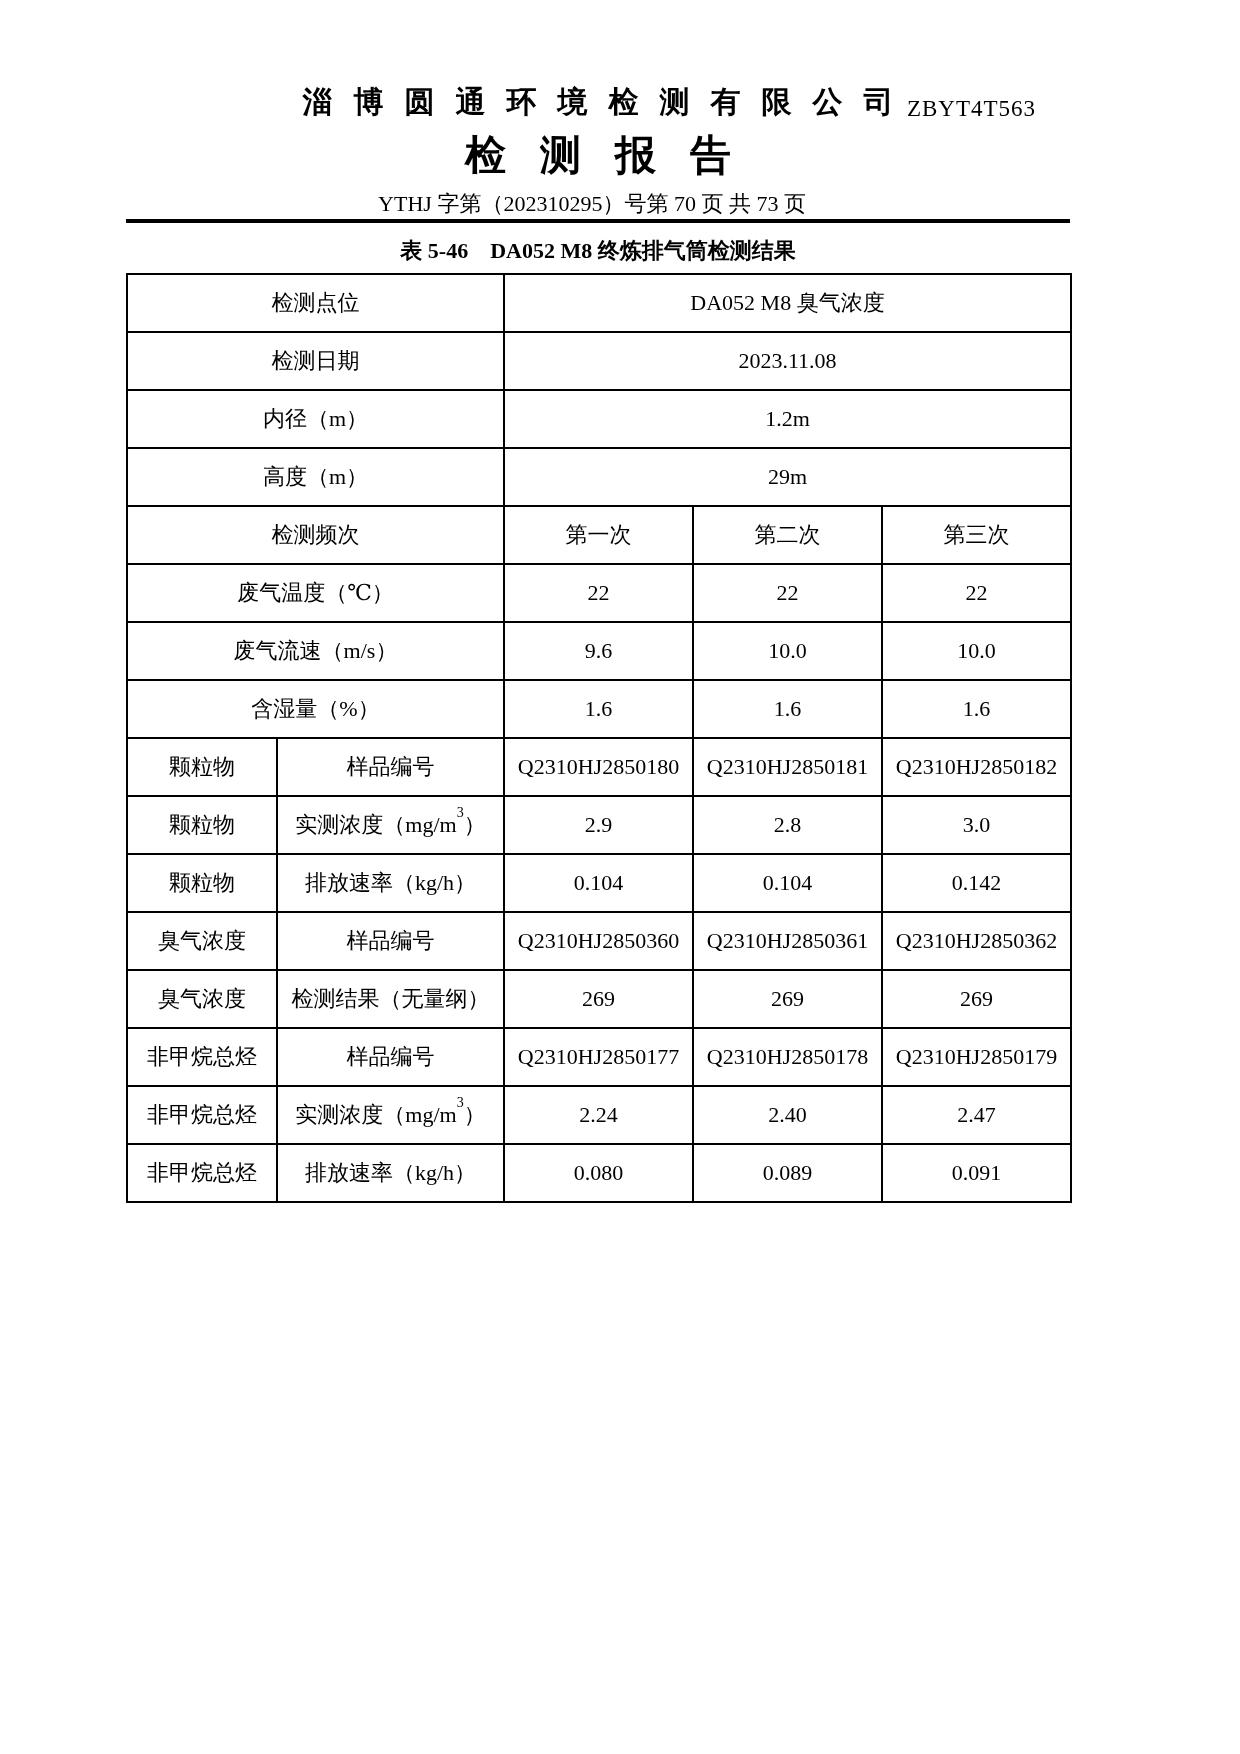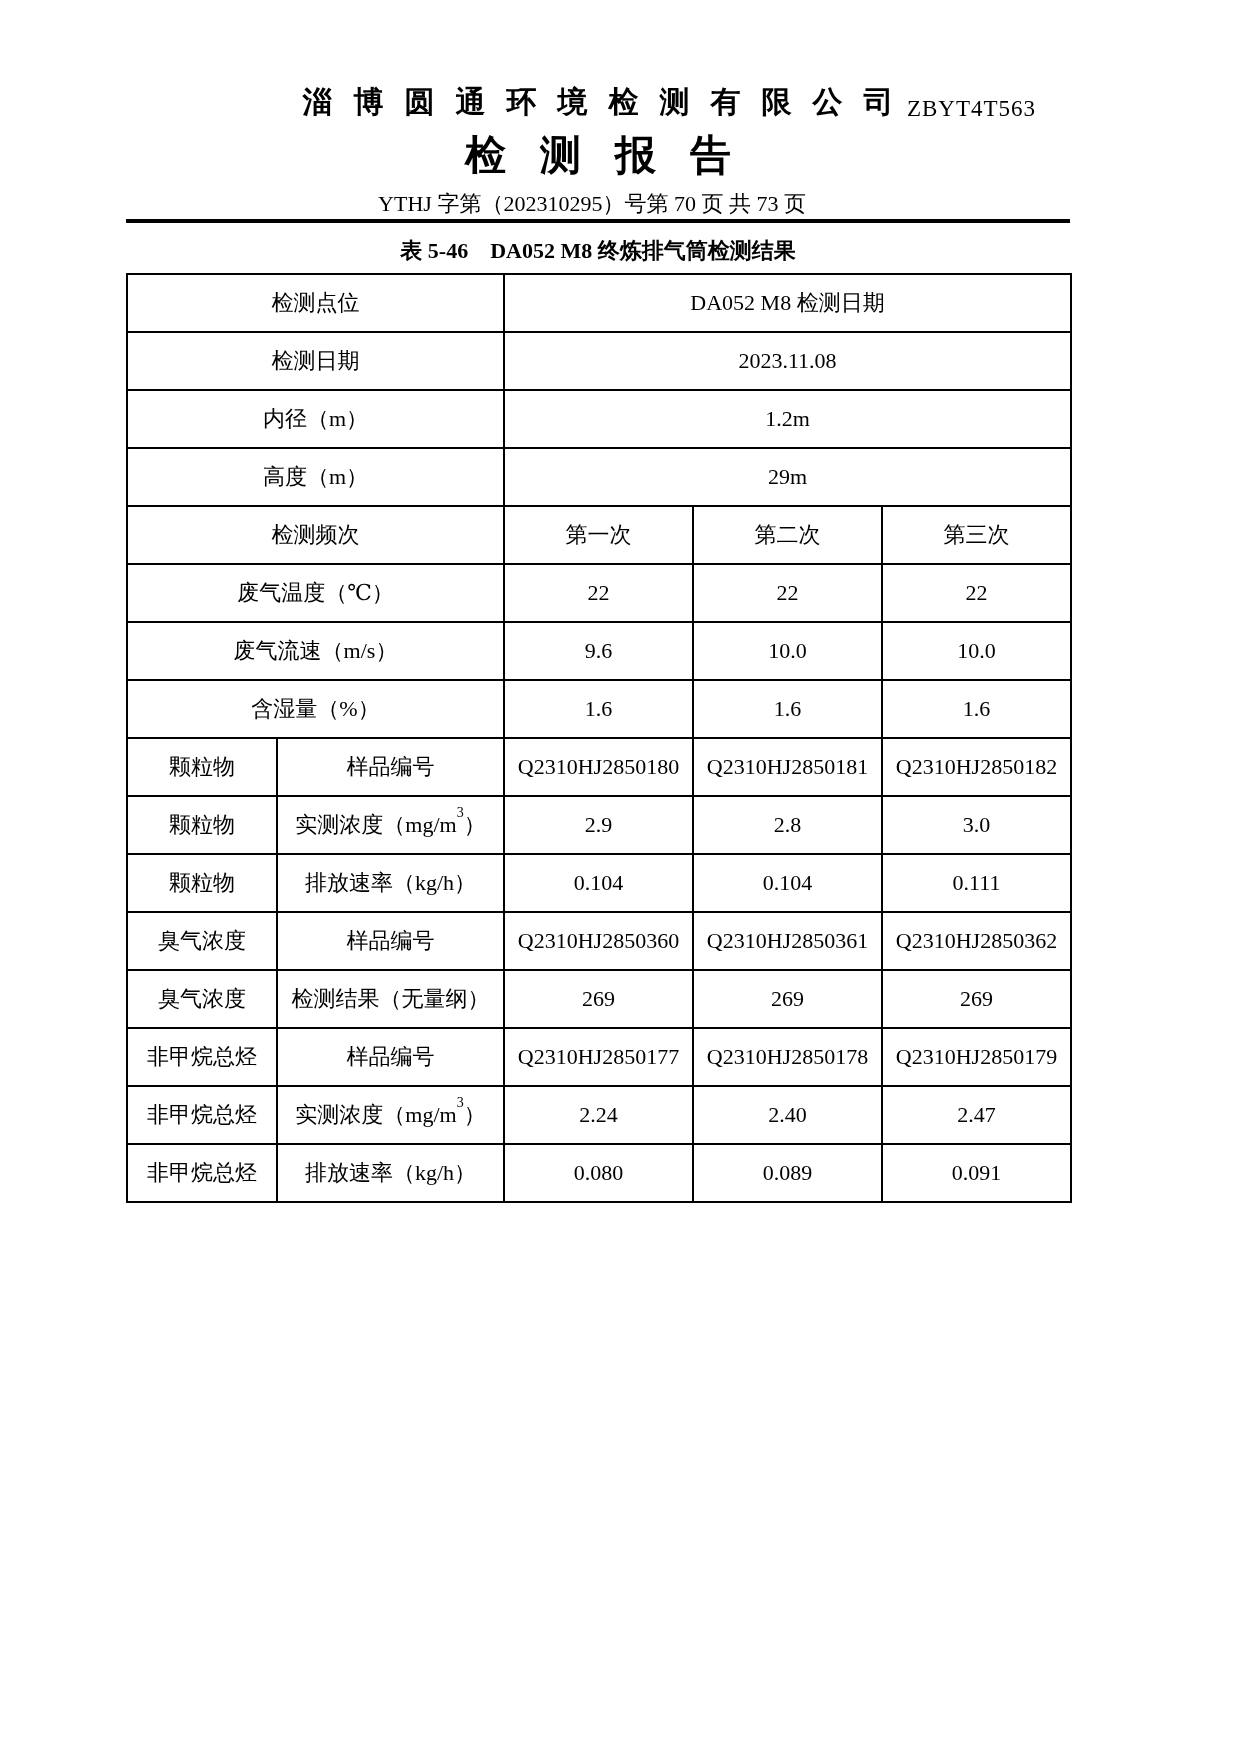--- a/index.html
+++ b/index.html
@@ -100,21 +100,21 @@
       <colgroup>
         <col style="width:150px">
           <col style="width:227px">
           <col style="width:189px">
           <col style="width:189px">
           <col style="width:189px">
       </colgroup>
       <tbody>
         <tr>
           <td colspan="2">检测点位</td>
-          <td colspan="3">DA052 M8 检测日期</td>
+          <td colspan="3">DA052 M8 臭气浓度</td>
         </tr>
         <tr>
           <td colspan="2">检测日期</td>
           <td colspan="3">2023.11.08</td>
         </tr>
         <tr>
           <td colspan="2">内径（m）</td>
           <td colspan="3">1.2m</td>
         </tr>
         <tr>
@@ -157,21 +157,21 @@
           <td><span>实测浓度（mg/m</span><sup>3</sup><span>）</span></td>
           <td>2.9</td>
           <td>2.8</td>
           <td>3.0</td>
         </tr>
         <tr>
           <td>颗粒物</td>
           <td>排放速率（kg/h）</td>
           <td>0.104</td>
           <td>0.104</td>
-          <td>0.111</td>
+          <td>0.142</td>
         </tr>
         <tr>
           <td>臭气浓度</td>
           <td>样品编号</td>
           <td>Q2310HJ2850360</td>
           <td>Q2310HJ2850361</td>
           <td>Q2310HJ2850362</td>
         </tr>
         <tr>
           <td>臭气浓度</td>

